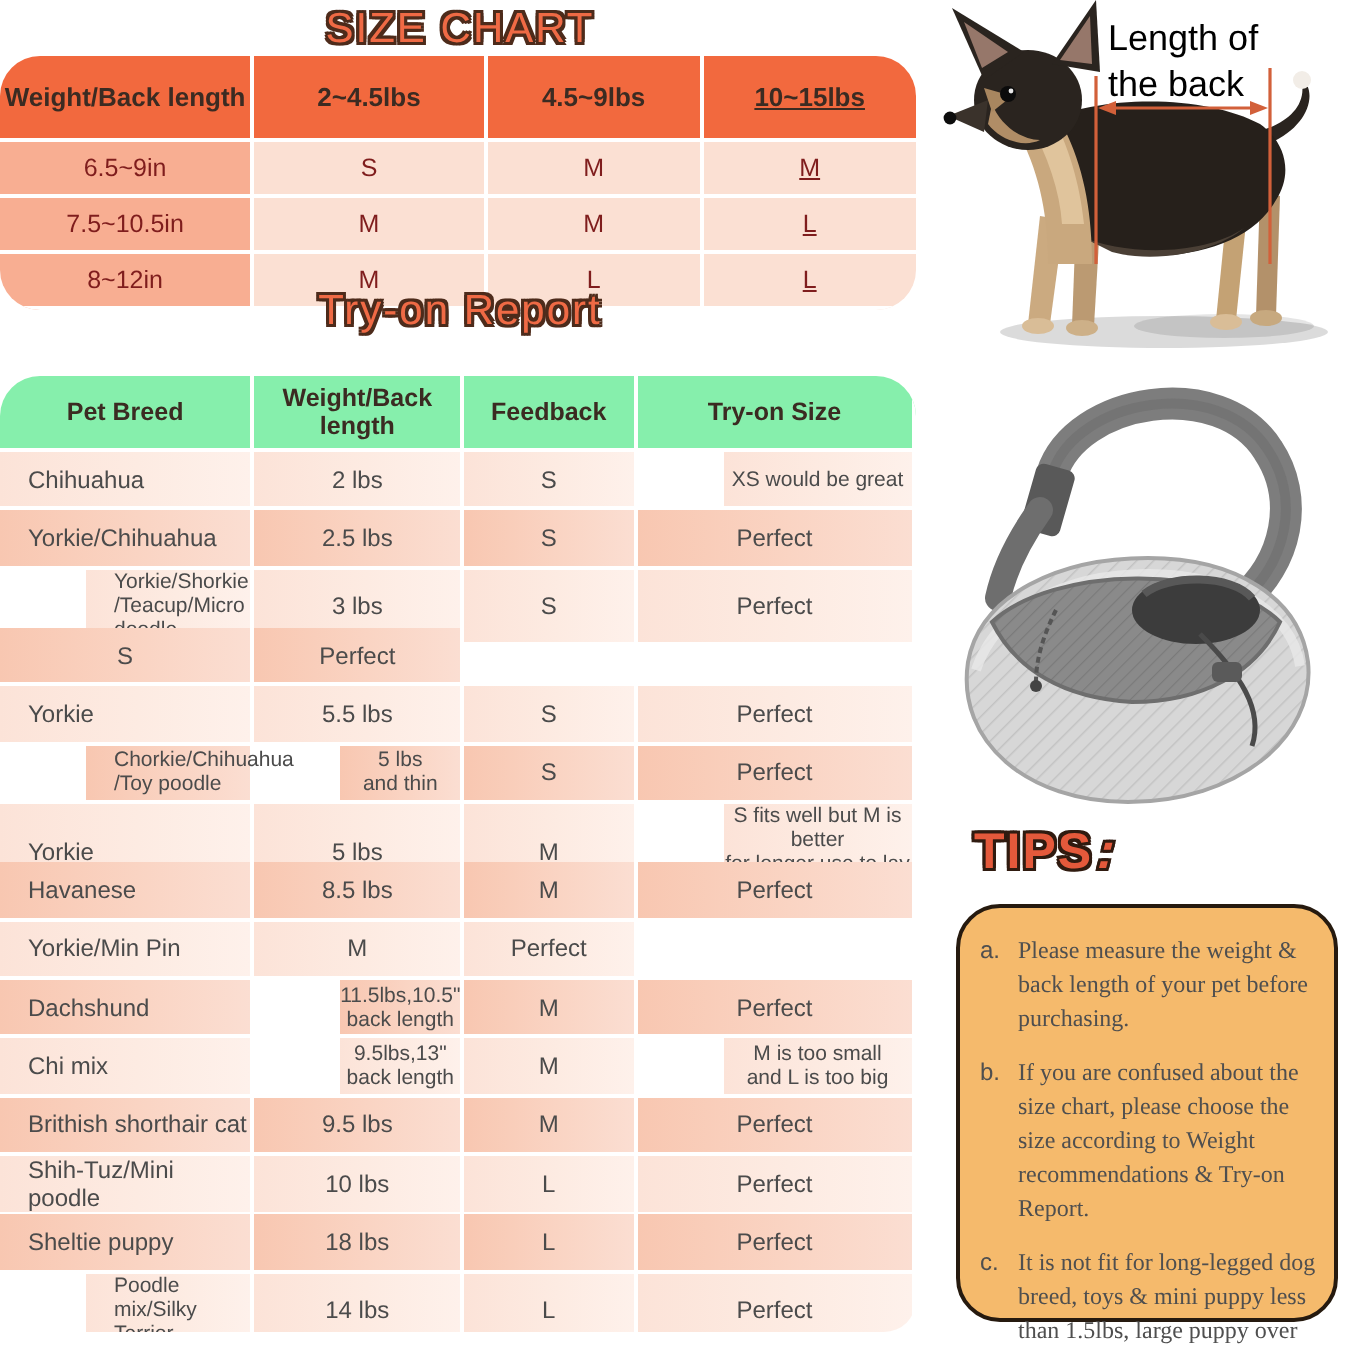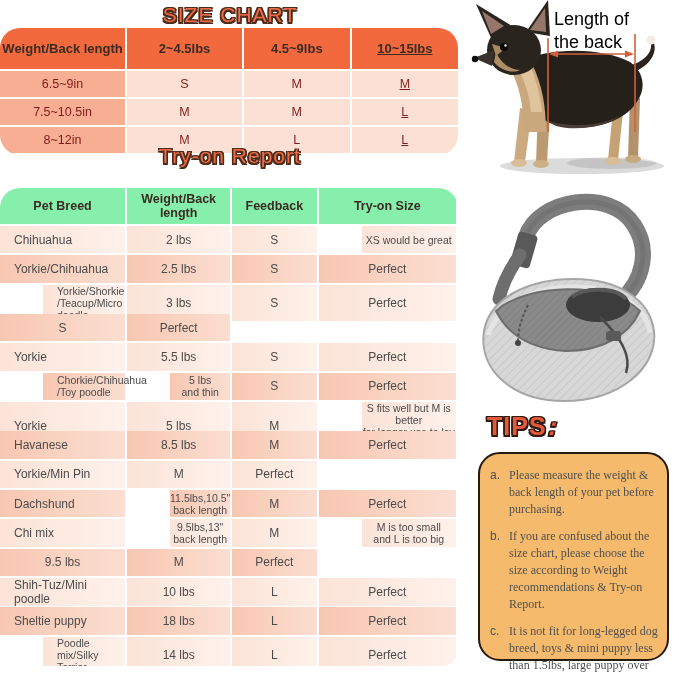--- a/index.html
+++ b/index.html
@@ -193,20 +193,21 @@
       </div>
       <div class="to-row">
         <div class="cell breed">Chi mix</div>
         <div class="cell sm">9.5lbs,13"
 back length</div>
         <div class="cell">M</div>
         <div class="cell sm">M is too small
 and L is too big</div>
       </div>
       <div class="to-row">
+        <div class="cell breed">Brithish shorthair cat</div>
         <div class="cell">9.5 lbs</div>
         <div class="cell">M</div>
         <div class="cell">Perfect</div>
       </div>
       <div class="to-row">
         <div class="cell breed">Shih-Tuz/Mini poodle</div>
         <div class="cell">10 lbs</div>
         <div class="cell">L</div>
         <div class="cell">Perfect</div>
       </div>

